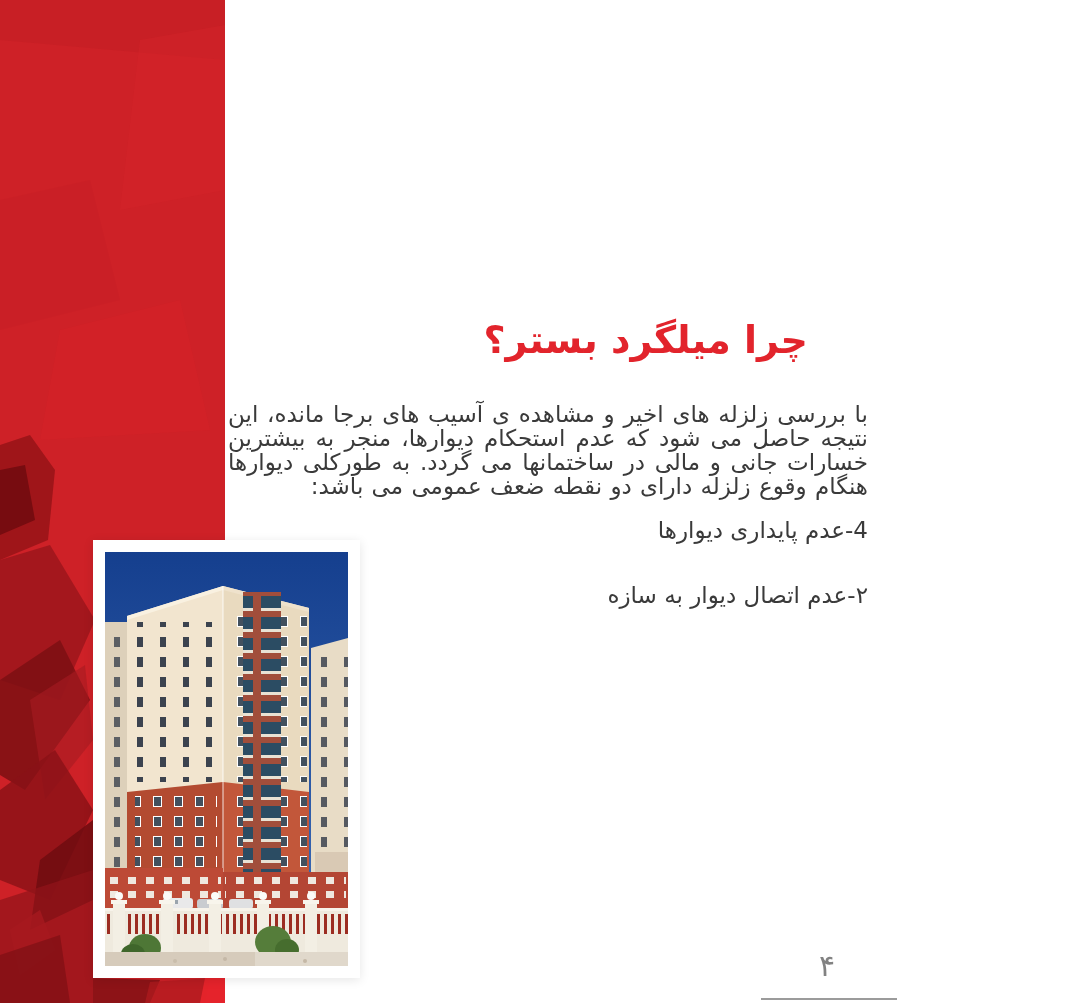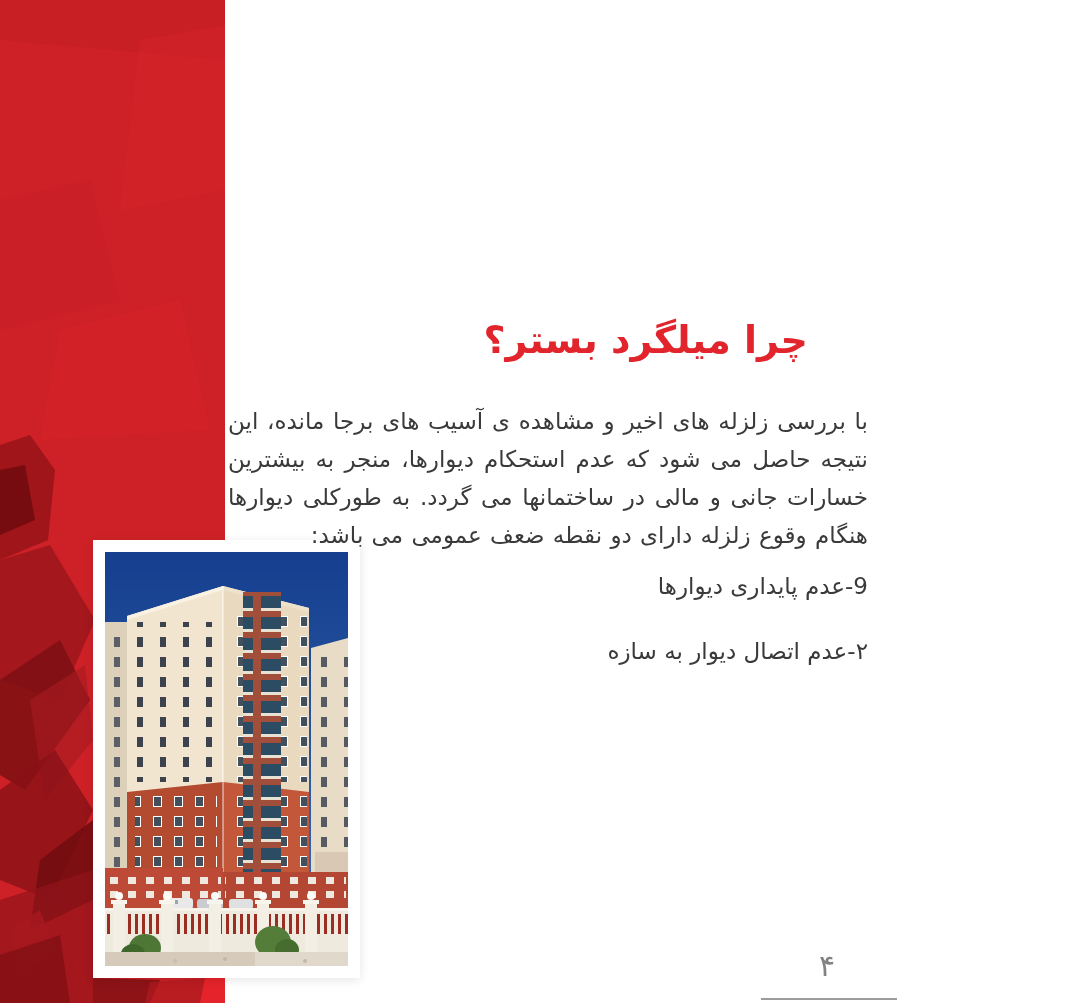--- a/index.html
+++ b/index.html
@@ -29,21 +29,21 @@
     direction:rtl;
     color:#3a3a3a;
   }
   .text-col h1{
     margin:0;padding:0 60px 0 0;
     font-size:38px;line-height:56px;font-weight:bold;
     color:#e2242c;text-align:right;
   }
   p.body{
     margin:34px 0 0 0;
-    font-size:23px;line-height:38px;
+    font-size:23px;line-height:24px;
     text-align:justify;
     word-spacing:1px;
   }
   p.li{
     margin:0;font-size:23px;line-height:36px;text-align:right;
   }
   .list{margin-top:14px;}
   .list p.li + p.li{margin-top:29px;}
   p.body.second{margin-top:14px;}
   .page-number{
@@ -185,21 +185,21 @@
       <circle cx="120" cy="407" r="2" fill="#c4b8a6"></circle>
       <circle cx="200" cy="409" r="2" fill="#c4b8a6"></circle>
       <circle cx="70" cy="409" r="2" fill="#c9bdab"></circle>
     </svg>
   </div>
 
   <div class="text-col">
     <h1>چرا میلگرد بستر؟</h1>
     <p class="body">با بررسی زلزله های اخیر و مشاهده ی آسیب های برجا مانده، این نتیجه حاصل می شود که عدم استحکام دیوارها، منجر به بیشترین خسارات جانی و مالی در ساختمانها می گردد. به طورکلی دیوارها هنگام وقوع زلزله دارای دو نقطه ضعف عمومی می باشد:</p>
     <div class="list">
-      <p class="li">9-عدم پایداری دیوارها</p>
+      <p class="li">4-عدم پایداری دیوارها</p>
       <p class="li">۲-عدم اتصال دیوار به سازه</p>
     </div>
   </div>
 
   <div class="page-number">۴</div>
   <div class="bottom-rule"></div>
 
 </div>
 
 </body></html>

